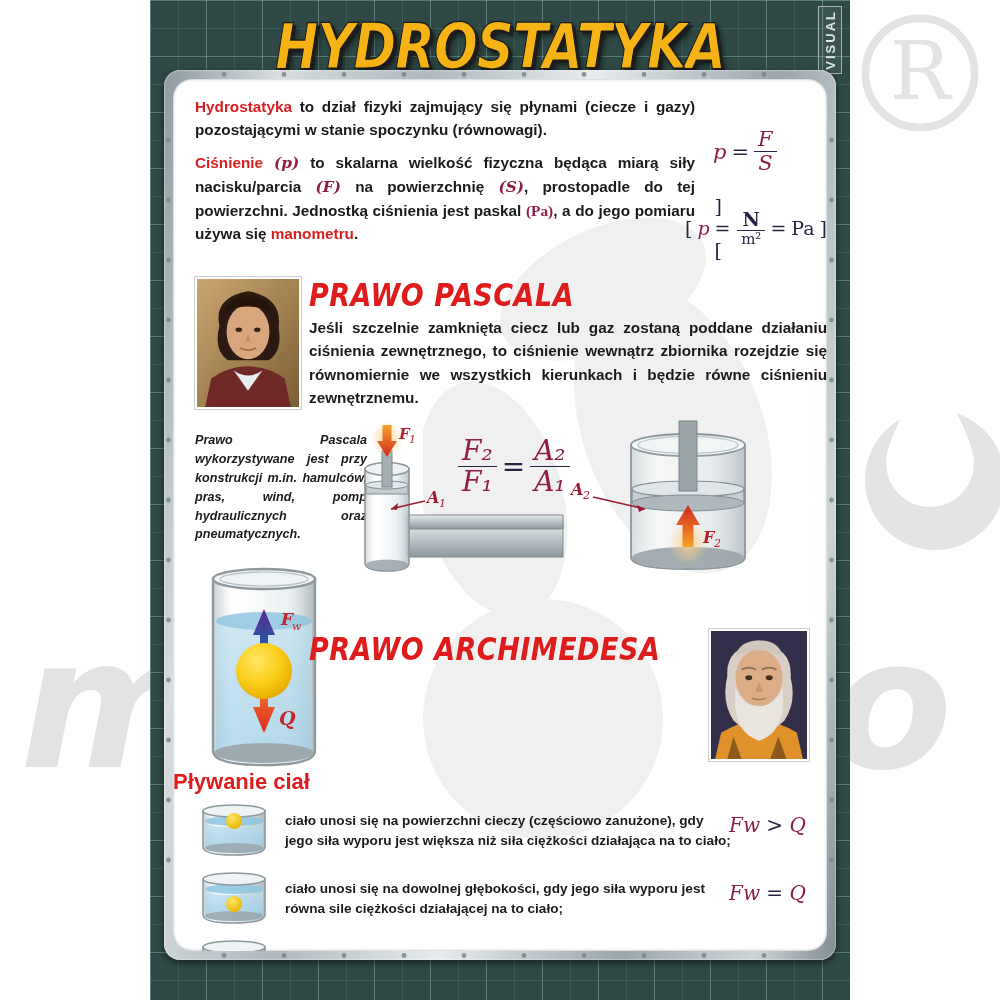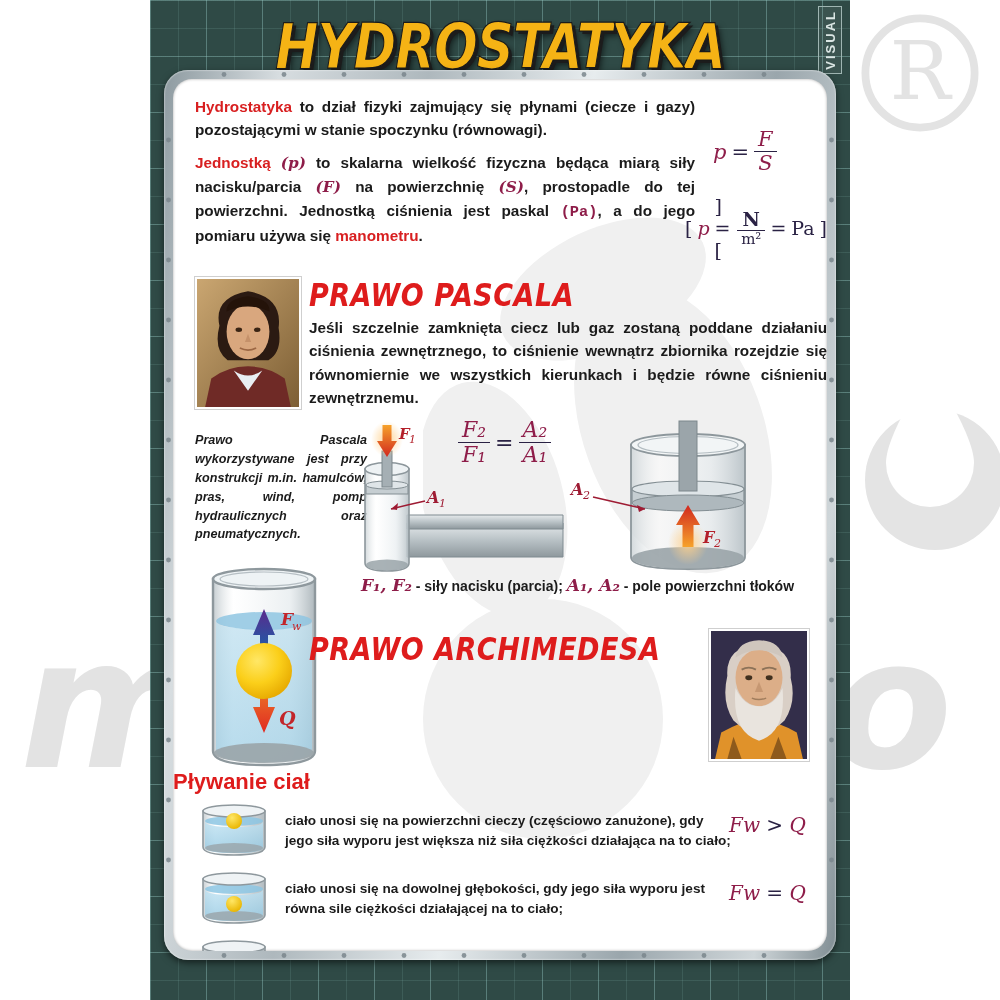--- a/index.html
+++ b/index.html
@@ -57,39 +57,39 @@
   }
   #visual-logo span{
     writing-mode:vertical-rl;transform:rotate(180deg);
     color:#dbe6e4;font-size:13px;font-weight:bold;letter-spacing:2px;
     font-family:"Liberation Sans",sans-serif;
   }
 
   
   #frame{
     position:absolute;left:14px;top:70px;width:672px;height:890px;
-    border-radius:24px;
+    border-radius:16px;
     background:linear-gradient(100deg,#8d9aa0 0%,#d7dde0 14%,#aeb8bd 32%,#e7ecee 52%,#9aa6ac 74%,#cfd6d9 90%,#7f8c92 100%);
     box-shadow:0 3px 7px rgba(0,0,0,.55), inset 0 0 2px #fff;
     padding:9px;box-sizing:border-box;
   }
   #frame .rivets{position:absolute;inset:0;border-radius:26px;pointer-events:none;}
   #card{
     position:relative;width:100%;height:100%;
     background:#ffffff;border-radius:19px;overflow:hidden;
     box-shadow:inset 0 0 3px rgba(0,0,0,.35);
   }
   
   #card .card-wm{position:absolute;color:#eeeeee;pointer-events:none;}
 
   
   .body-txt{font-size:15.3px;font-weight:bold;color:#1b1b1b;line-height:1.52;}
   .kw{color:#d81f20;}
   .var{color:#8e1d49;font-family:"DejaVu Serif",serif;font-style:italic;}
-  .varu{color:#8e1d49;font-family:Liberation Mono, monospace;}
+  .varu{color:#8e1d49;font-family:Liberation Serif, serif;}
   .sec-head{
     font-family:"DejaVu Sans",sans-serif;font-weight:bold;font-style:italic;
     color:#de1c1c;font-size:27px;letter-spacing:.5px;
     transform:scaleY(1.18);transform-origin:left top;
   }
 
   
   #intro{position:absolute;left:22px;top:16px;width:500px;}
   #intro p{margin:0 0 9px 0;}
   #intro .just{text-align:justify;}
@@ -116,21 +116,21 @@
   #pascal-text{position:absolute;left:136px;top:237px;width:518px;text-align:justify;}
 
   #pascal-note{
     position:absolute;left:22px;top:352px;width:172px;
     font-size:12.6px;font-weight:bold;font-style:italic;color:#1b1b1b;
     line-height:1.5;text-align:justify;
   }
 
   
   #press{position:absolute;left:190px;top:338px;width:470px;height:160px;}
-  #press-formula{position:absolute;left:95px;top:2px;font-size:22px;}
+  #press-formula{position:absolute;left:95px;top:20px;font-size:28px;}
   #press-caption{
     position:absolute;left:188px;top:496px;width:470px;
     font-size:14px;font-weight:bold;color:#1b1b1b;
   }
 
   
   #buoy{position:absolute;left:26px;top:486px;width:130px;height:212px;}
 
   
   #arch-head{position:absolute;left:136px;top:552px;}
@@ -251,21 +251,21 @@
             <circle cx="120" cy="520" r="120"></circle>
             <ellipse cx="70" cy="300" rx="70" ry="120" transform="rotate(-15 70 300)"></ellipse>
           </g>
         </svg>
 
         <div id="intro">
           <p class="body-txt just">
             <span class="kw">Hydrostatyka</span><span> to dział fizyki zajmujący się płynami (ciecze i gazy) pozostającymi w stanie spoczynku (równowagi).</span>
           </p>
           <p class="body-txt just">
-            <span class="kw">Jednostką</span>
+            <span class="kw">Ciśnienie</span>
             <span class="kw var">(p)</span><span> to skalarna wielkość fizyczna będąca miarą siły nacisku/parcia </span><span class="kw var">(F)</span><span> na powierzchnię </span><span class="kw var">(S)</span><span>, prostopadle do tej powierzchni. Jednostką ciśnienia jest paskal </span><span class="kw varu">(Pa)</span><span>, a do jego pomiaru używa się </span><span class="kw">manometru</span><span>.</span>
           </p>
         </div>
 
         <div class="formula" id="f-p-eq-FS">
           <span class="var">p</span>
           <span>=</span>
           <span class="frac">
             <span class="num var">F</span>
             <span class="den var">S</span>
@@ -389,23 +389,20 @@
               <span class="den var">F₁</span>
             </span>
             <span>=</span>
             <span class="frac">
               <span class="num var">A₂</span>
               <span class="den var">A₁</span>
             </span>
           </div>
         </div>
 
-        <div id="press-caption">
-          <span class="var" style="font-size:17px;">F₁, F₂</span><span> - siły nacisku (parcia);  </span><span class="var" style="font-size:17px;">A₁, A₂</span><span> - pole powierzchni tłoków</span>
-        </div>
 
         <div id="buoy">
           <svg width="130" height="212" viewBox="0 0 130 212">
             <defs>
               <linearGradient id="bglass" x1="0" y1="0" x2="1" y2="0">
                 <stop offset="0" stop-color="#c3cbcf" stop-opacity=".95"></stop>
                 <stop offset="0.2" stop-color="#ffffff" stop-opacity=".5"></stop>
                 <stop offset="0.75" stop-color="#dfe6e9" stop-opacity=".6"></stop>
                 <stop offset="1" stop-color="#aab4b9" stop-opacity=".95"></stop>
               </linearGradient>

